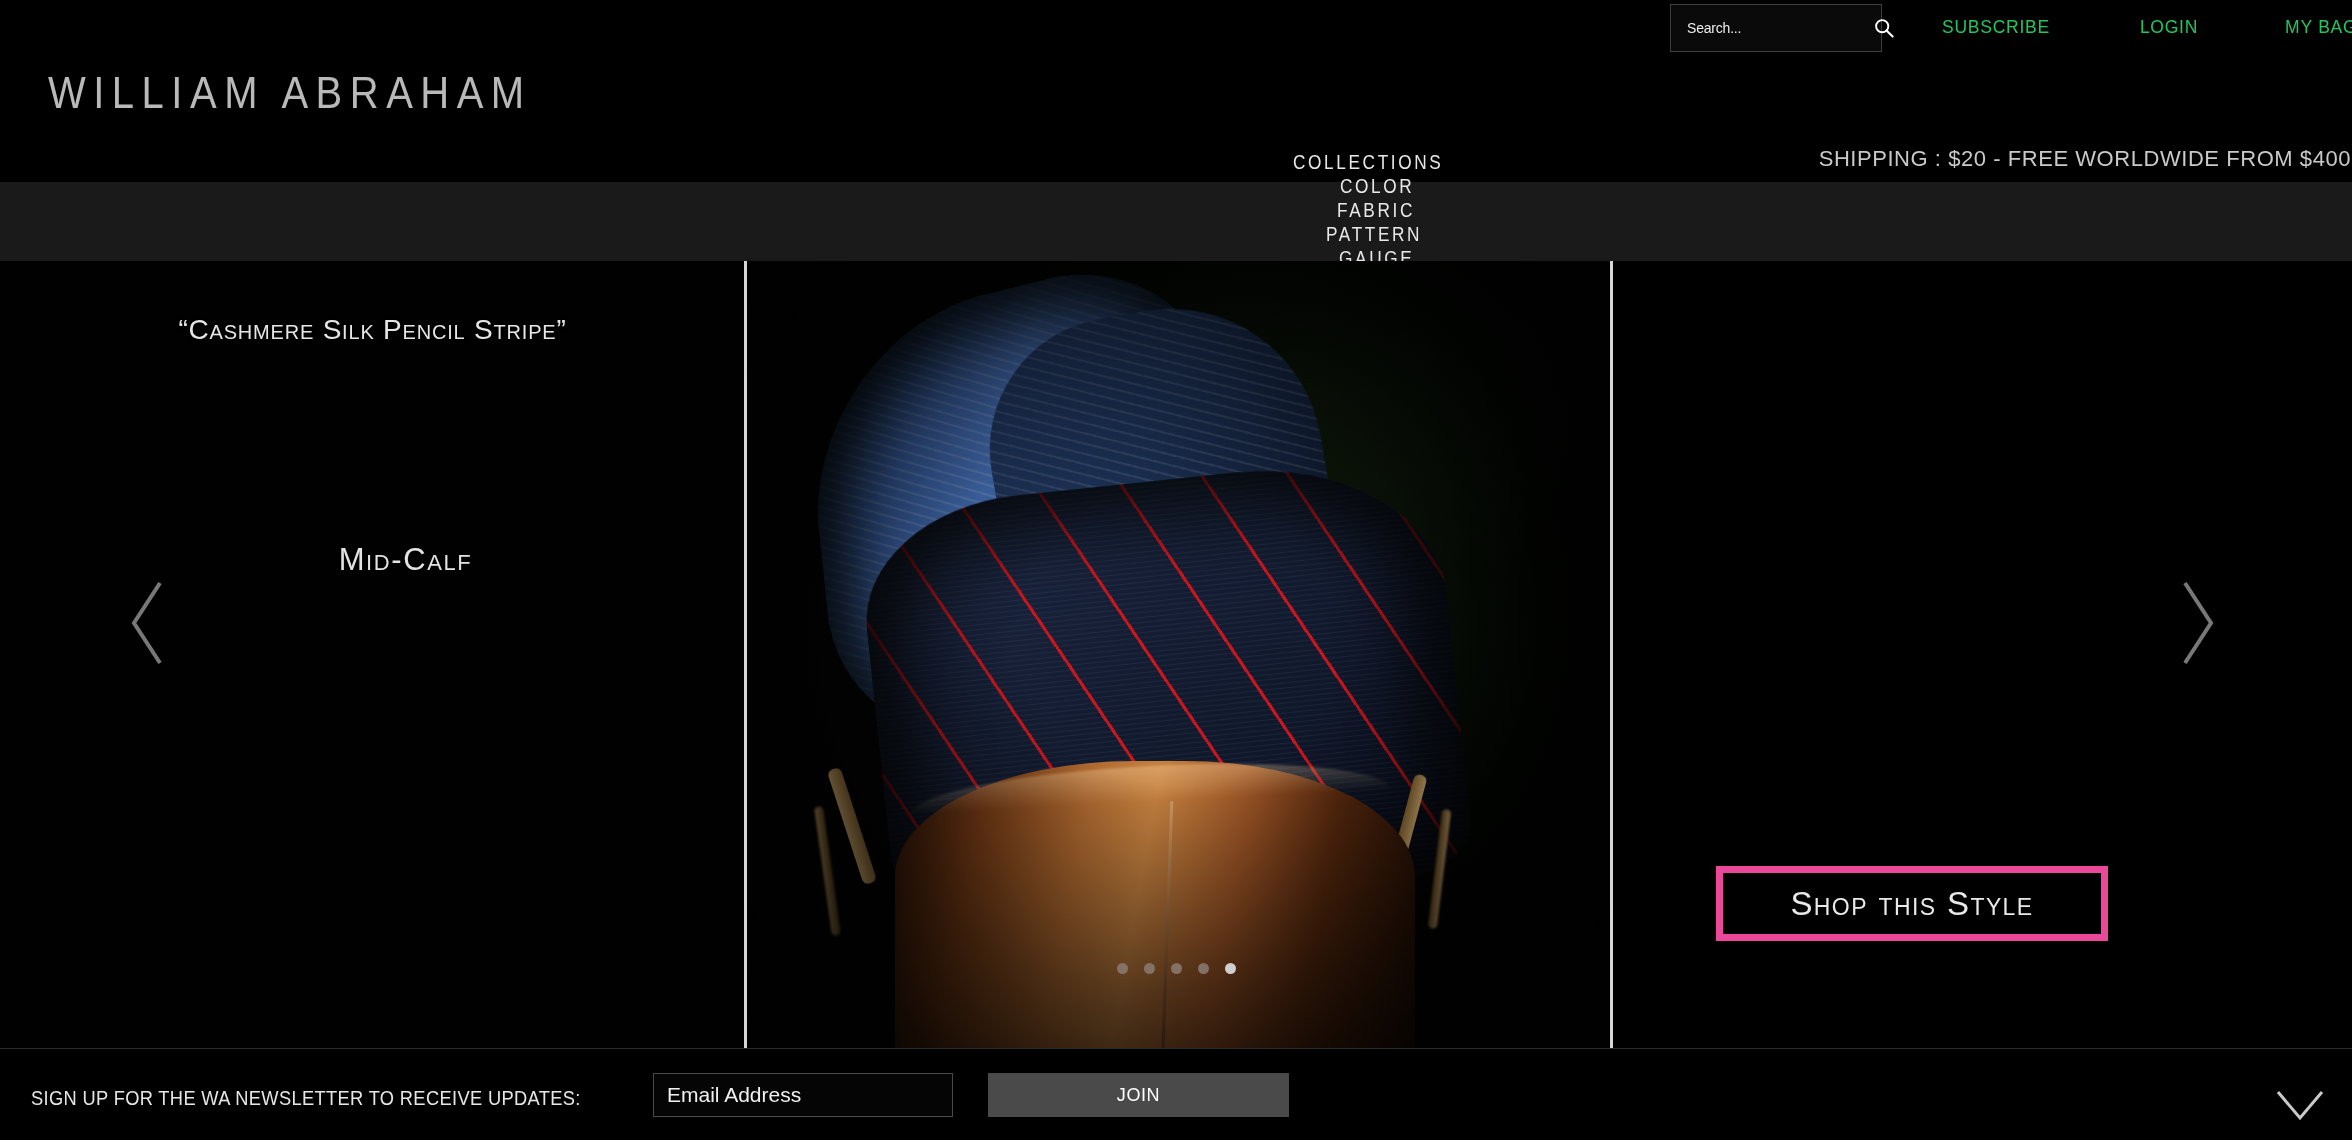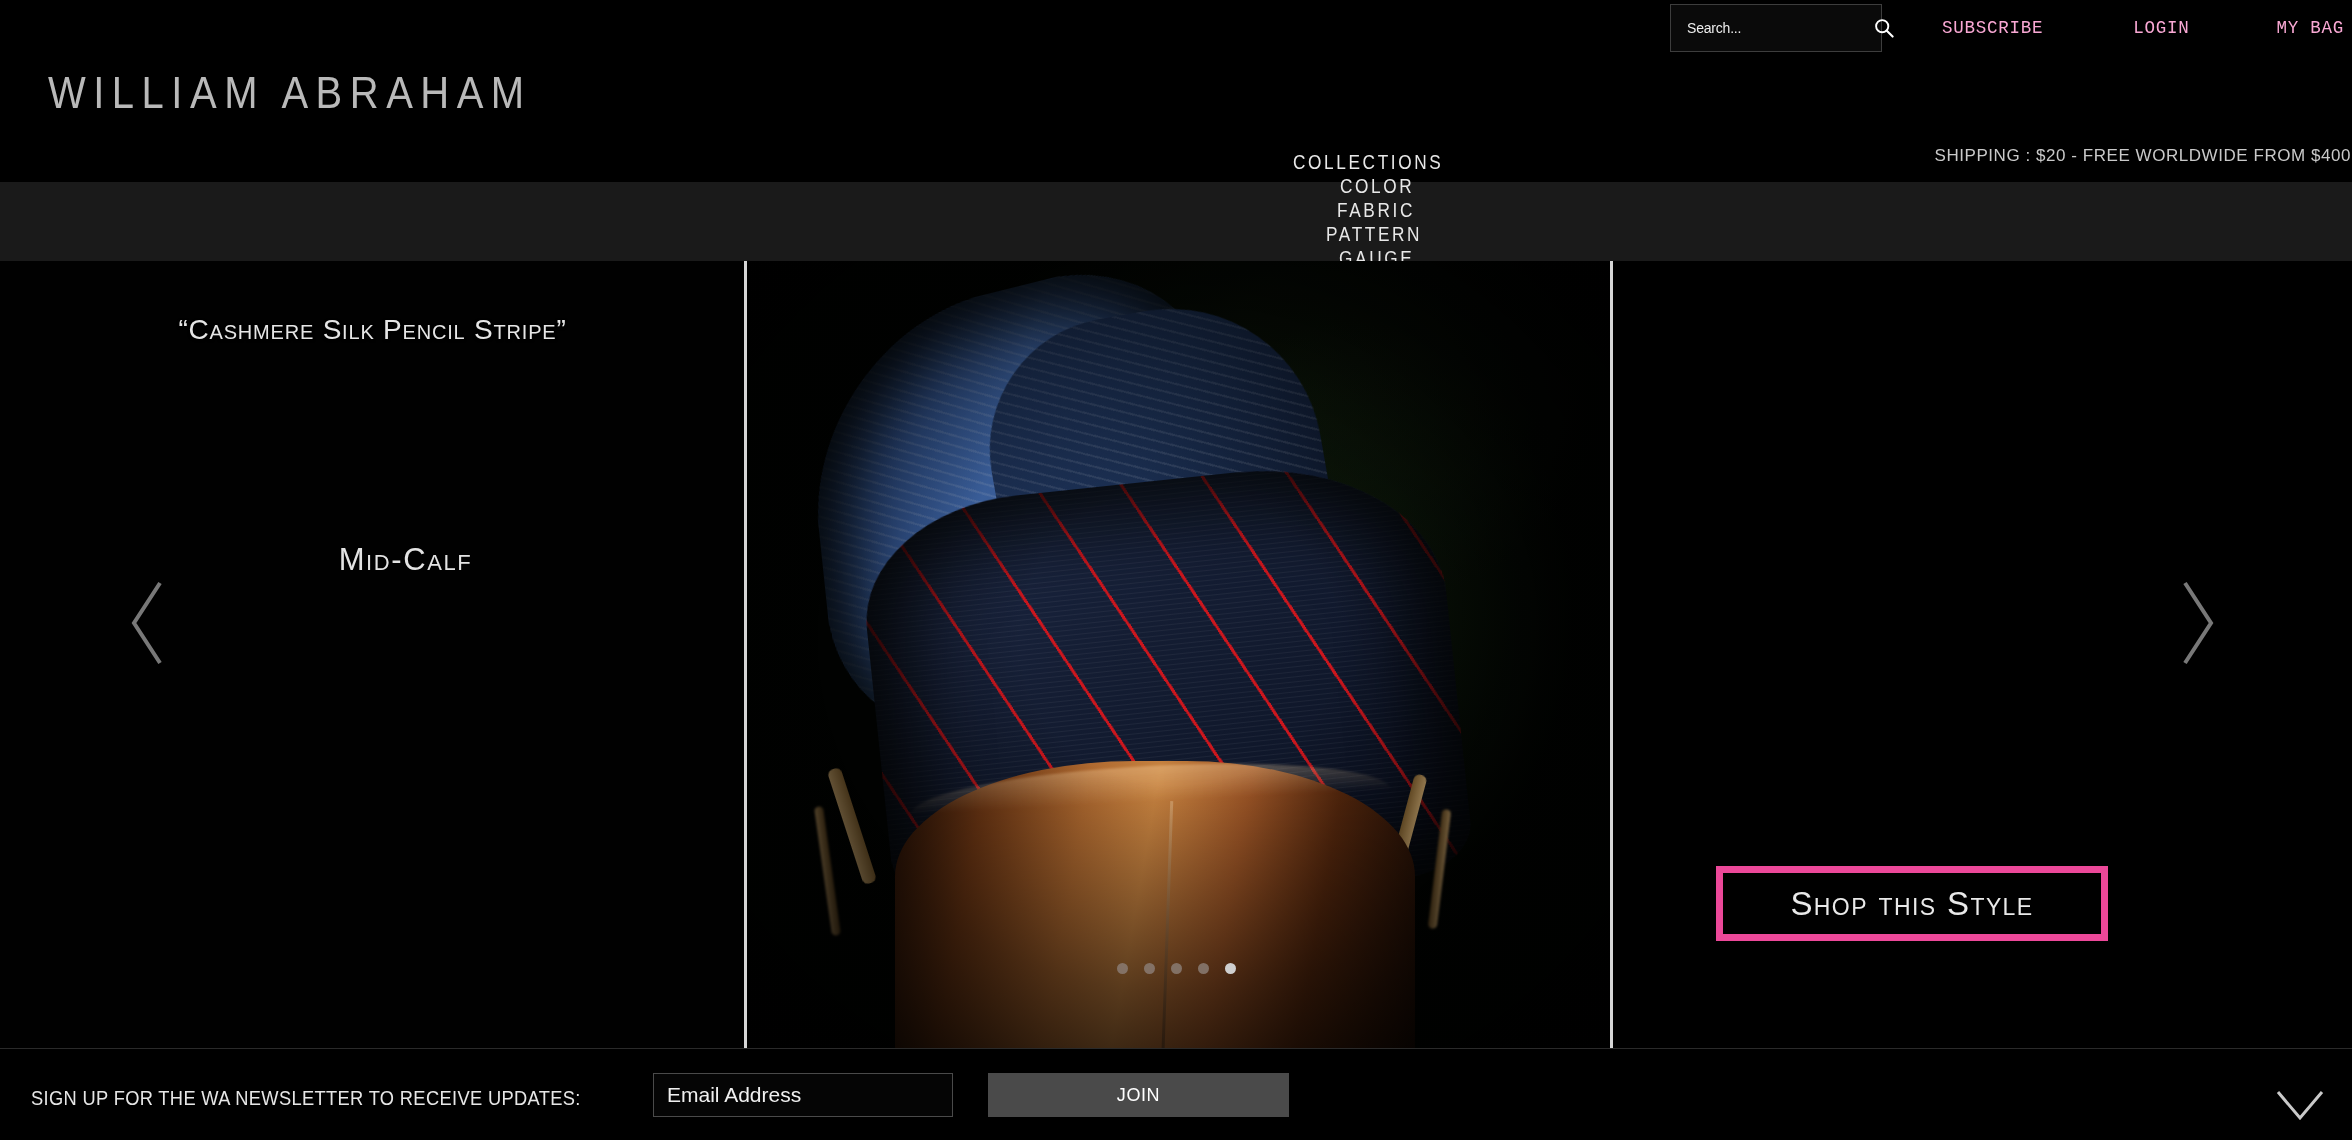--- a/index.html
+++ b/index.html
@@ -37,23 +37,23 @@
   }
   .search-input::placeholder { color:#ededed; opacity:1; }
   .search-icon { width:20px; height:20px; flex:0 0 auto; margin-left:6px; }
   .search-icon svg { display:block; }
 
   .util-links {
     display:flex; align-items:center; height:55px;
     margin-left:42px;
   }
   .util-link {
-    color:#f9a8d4; font-size:17.5px; letter-spacing:0.75px;
+    color:#22c55e; font-size:17.5px; letter-spacing:0.75px;
     text-decoration:none; white-space:nowrap;
-    font-family:Liberation Mono, monospace;
+    font-family:Liberation Sans, sans-serif;
   }
   .util-link.subscribe { margin-left:18px; }
   .util-link.login { margin-left:90px; }
   .util-link.bag { margin-left:87px; }
 
   
   .logo {
     position:absolute; top:70px; left:48px;
     font-family:"Liberation Sans", sans-serif;
     font-size:40px; font-weight:300;
@@ -61,21 +61,21 @@
     color:#b9b9b9;
     line-height:1;
     transform:scaleY(1.12);
     transform-origin:left top;
     white-space:nowrap;
   }
 
   .shipping {
     position:absolute; top:146px; right:0px; width:2352px;
     text-align:right; padding-right:1px;
-    color:#c9c9c9; font-size:17px; letter-spacing:0.55px;
+    color:#c9c9c9; font-size:22px; letter-spacing:0.55px;
     white-space:nowrap;
   }
 
   
   .mainnav {
     position:absolute; top:182px; left:0; width:2352px; height:79px;
     background:#1a1a1a;
     display:flex; align-items:center;
   }
   .nav-inner {

